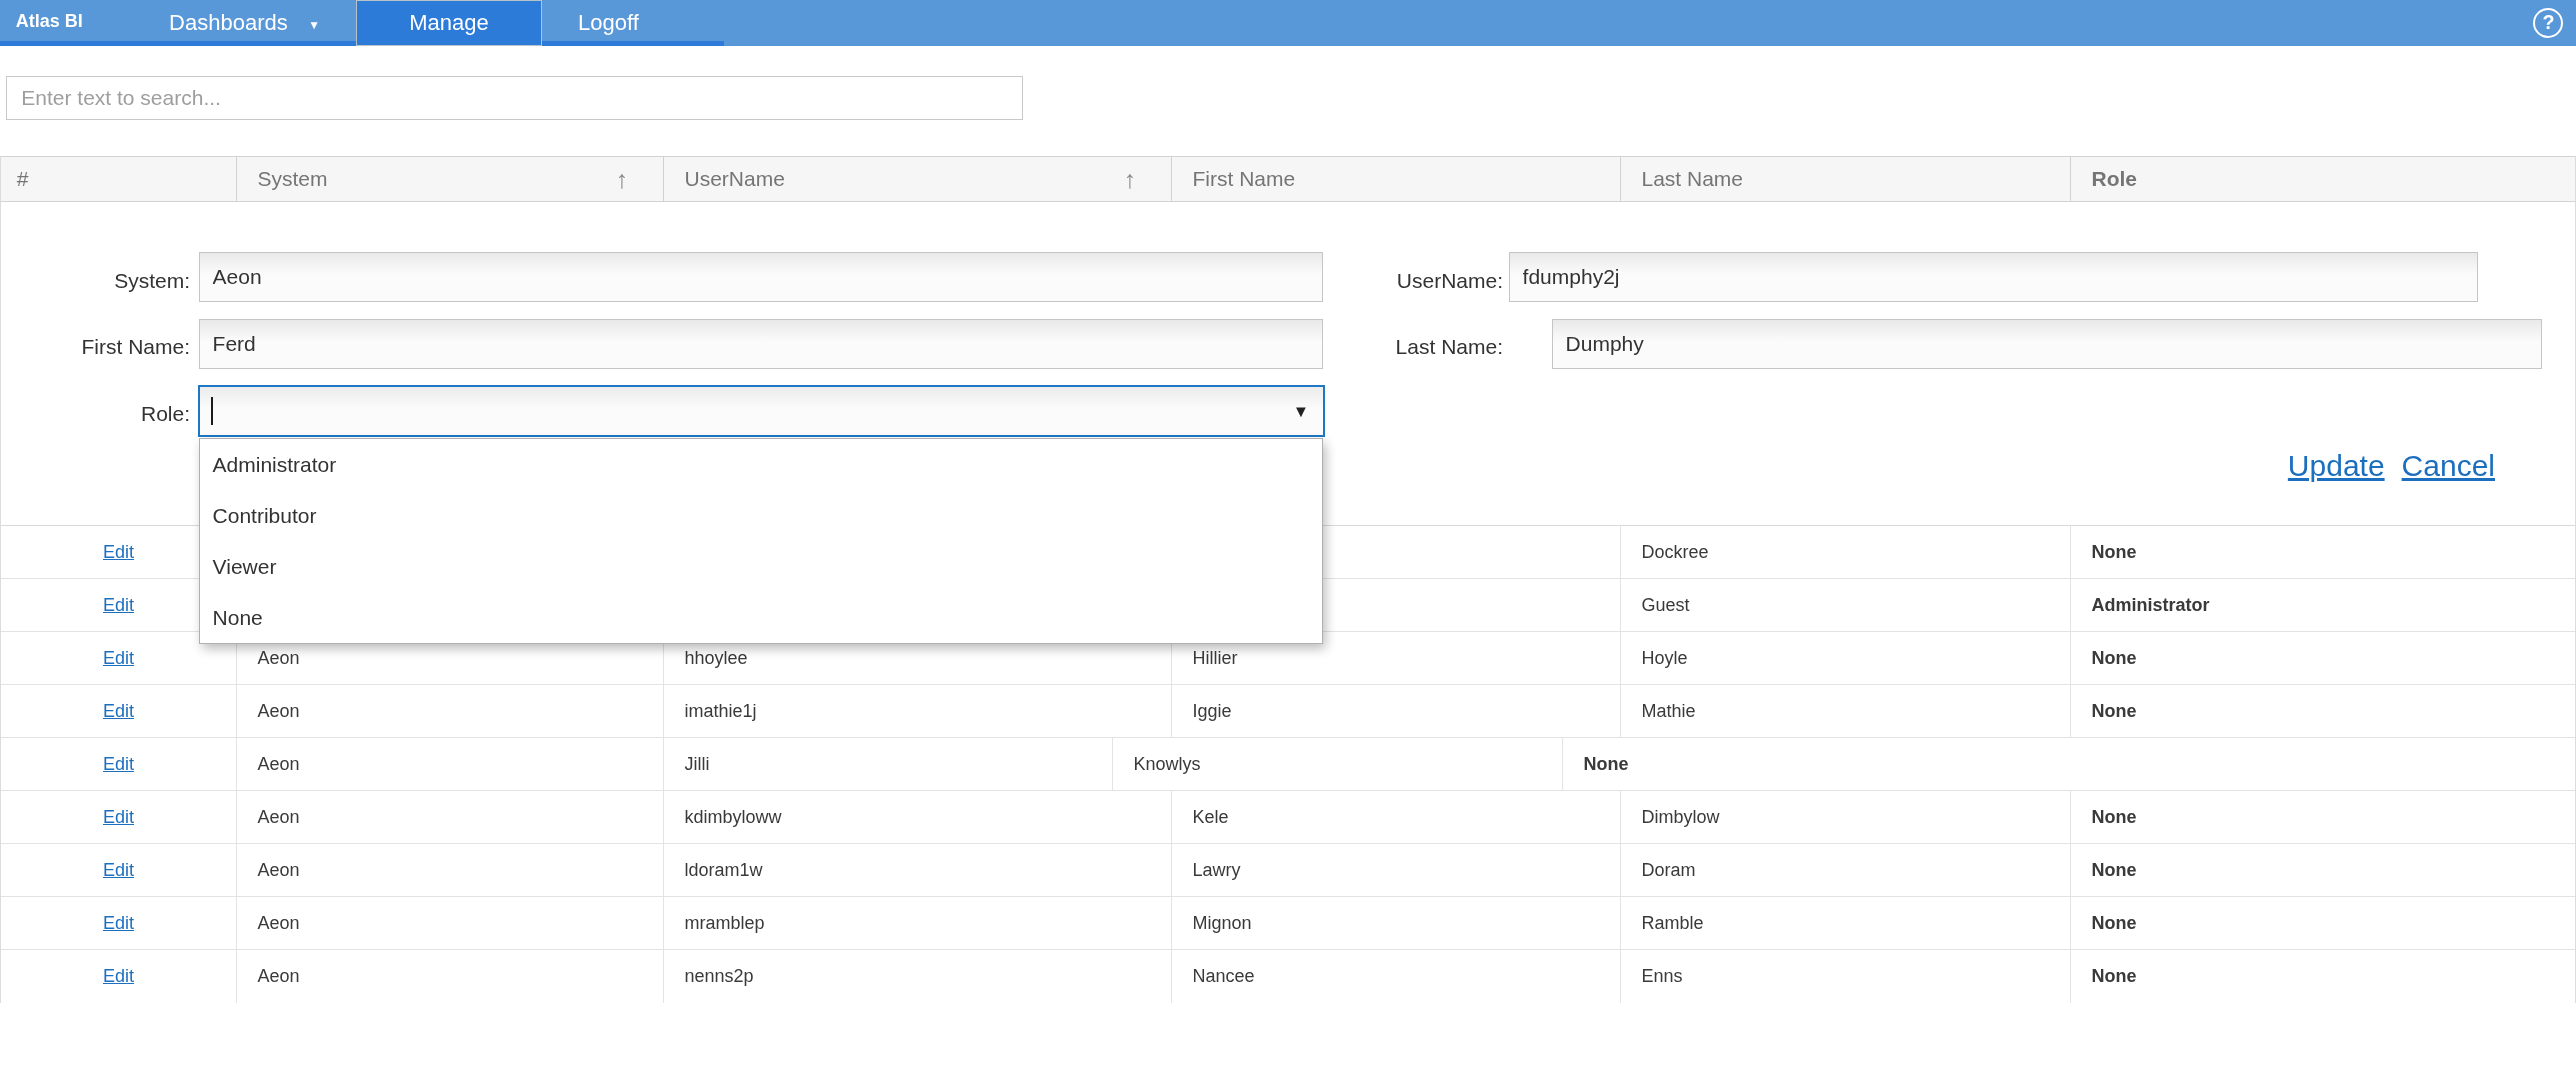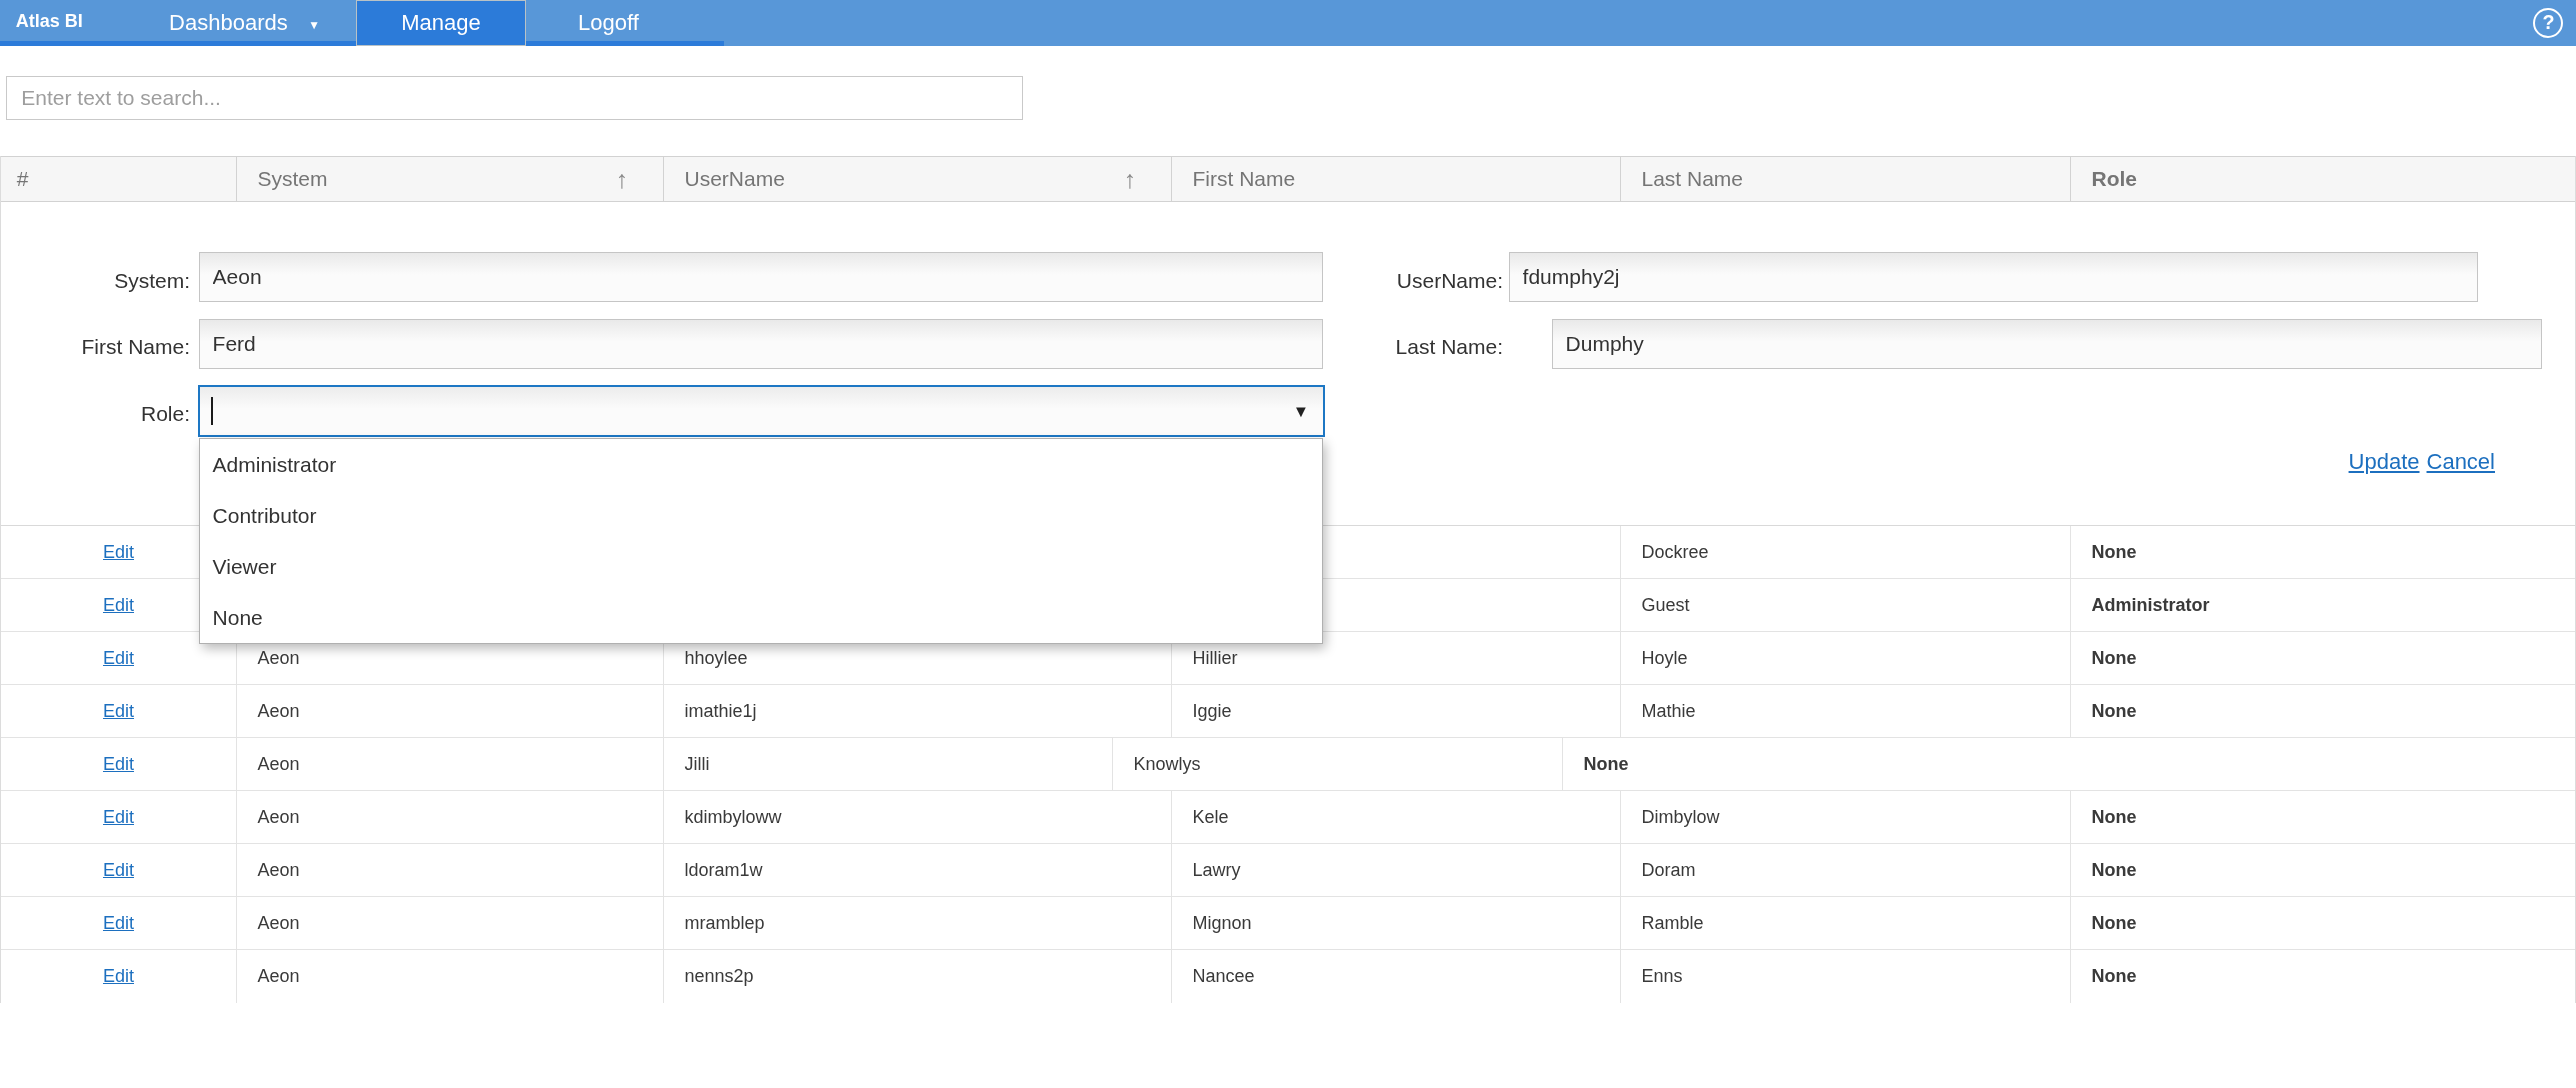--- a/index.html
+++ b/index.html
@@ -7,21 +7,21 @@
   body { font-family:"Liberation Sans","DejaVu Sans",sans-serif; color:#3a3a3a; }
   .page { position:relative; width:2576px; height:1088px; background:#fff; overflow:hidden; }
 
   
   .nav { position:relative; width:100%; height:46px; background:#5897d8; }
   .nav-strip { position:absolute; left:0; bottom:0; width:724px; height:4.7px; background:#2c7bd9; }
   .brand { position:absolute; left:15.7px; top:0; height:46px; line-height:43px; color:#fff; font-size:18px; font-weight:bold; z-index:2; }
   .nav-item { position:absolute; top:0; height:46px; display:flex; align-items:center; justify-content:center; color:#fff; font-size:22px; cursor:default; z-index:2; }
   .nav-dashboards { left:139px; width:211px; gap:20.5px; }
   .caret { font-size:11.8px; color:#fff; transform:translateY(1.6px); }
-  .nav-manage { left:356px; width:170px; background:#2c7bd9; border:1.6px solid #b9c2c6; }
+  .nav-manage { left:356px; width:186px; background:#2c7bd9; border:1.6px solid #b9c2c6; }
   .nav-logoff { left:526px; width:165px; }
   .help { position:absolute; right:12.6px; top:7.9px; width:30px; height:30px; border:2.4px solid #fff; border-radius:50%; display:flex; align-items:center; justify-content:center; color:#fff; font-size:19.7px; font-weight:bold; z-index:2; }
 
   
   .search-row { margin:30px 0 0 6.3px; }
   .search-input { width:1017px; height:44px; border:0.8px solid #c9c9c9; font-size:21px; padding:0 14px; color:#444; background:#fff; outline:none; font-family:inherit; }
   .search-input::placeholder { color:#9e9e9e; }
 
   
   .grid { position:relative; margin-top:36px; width:2576px; border-left:0.8px solid #dcdcdc; border-right:0.8px solid #dcdcdc; }
@@ -49,21 +49,21 @@
 
   .combobox { position:absolute; left:197px; top:183px; width:1127px; height:52px; border:2.4px solid #1d77c4;
               background:linear-gradient(#ececec,#fbfbfb 45%,#fbfbfb); cursor:text; }
   .combo-cursor { position:absolute; left:11px; top:10.2px; width:1.6px; height:28px; background:#1a1a1a; }
   .combo-arrow { position:absolute; right:14px; top:50%; transform:translateY(-50%); font-size:16.5px; color:#222; cursor:pointer; }
 
   .dropdown { position:absolute; left:198px; top:236px; width:1124px; height:206px; background:#fff;
               border:0.8px solid #b0b0b0; box-shadow:3.1px 4.7px 11px rgba(0,0,0,0.28); z-index:30; display:flex; flex-direction:column; }
   .dd-option { flex:1; display:flex; align-items:center; padding-left:12.6px; font-size:21px; color:#333; cursor:pointer; }
 
-  .form-actions { position:absolute; top:247px; right:80px; font-size:22px; display:flex; gap:7px; }
+  .form-actions { position:absolute; top:247px; right:80px; font-size:30px; display:flex; gap:17px; }
   .link { color:#1c6fbf; text-decoration:underline; cursor:pointer; }
 
   
   .rows { border-top:0.8px solid #d9d9d9; }
   .grid-row { display:flex; height:53px; border-bottom:0.8px solid #e3e3e3; }
   .grid-row:last-child { border-bottom:none; }
   .cell { display:flex; align-items:center; padding-left:20.5px; font-size:18px; color:#3a3a3a; border-right:0.8px solid #e3e3e3; overflow:hidden; white-space:nowrap; }
   .cell:last-child { border-right:none; }
   .cell.c0 { justify-content:center; padding-left:0; }
 

